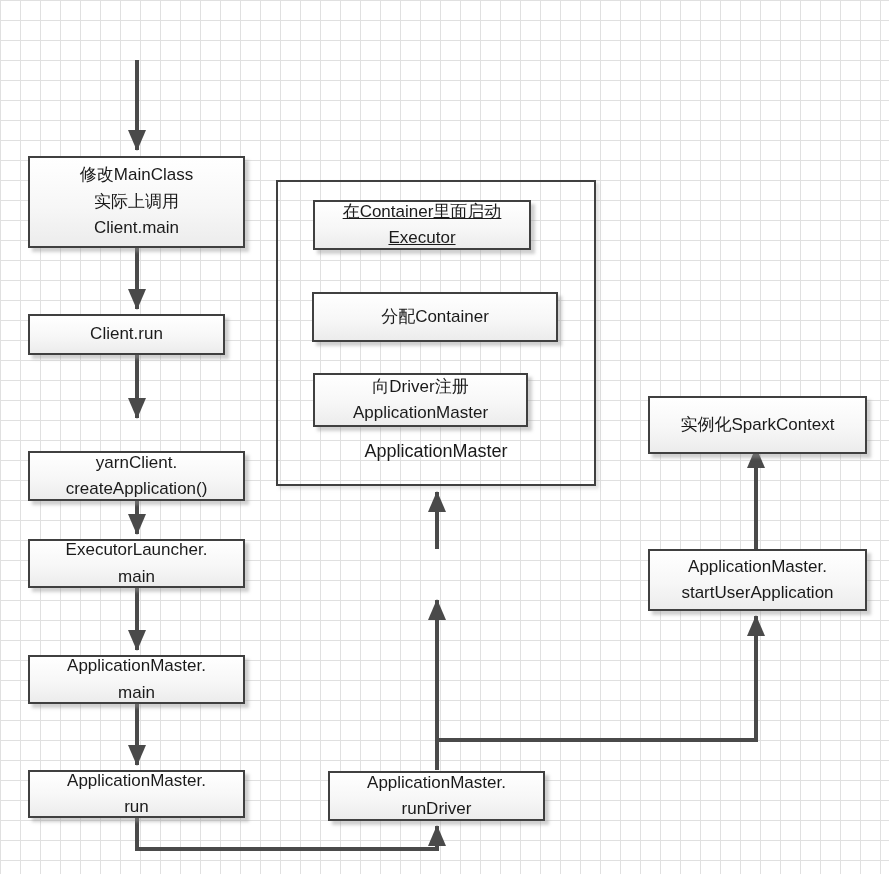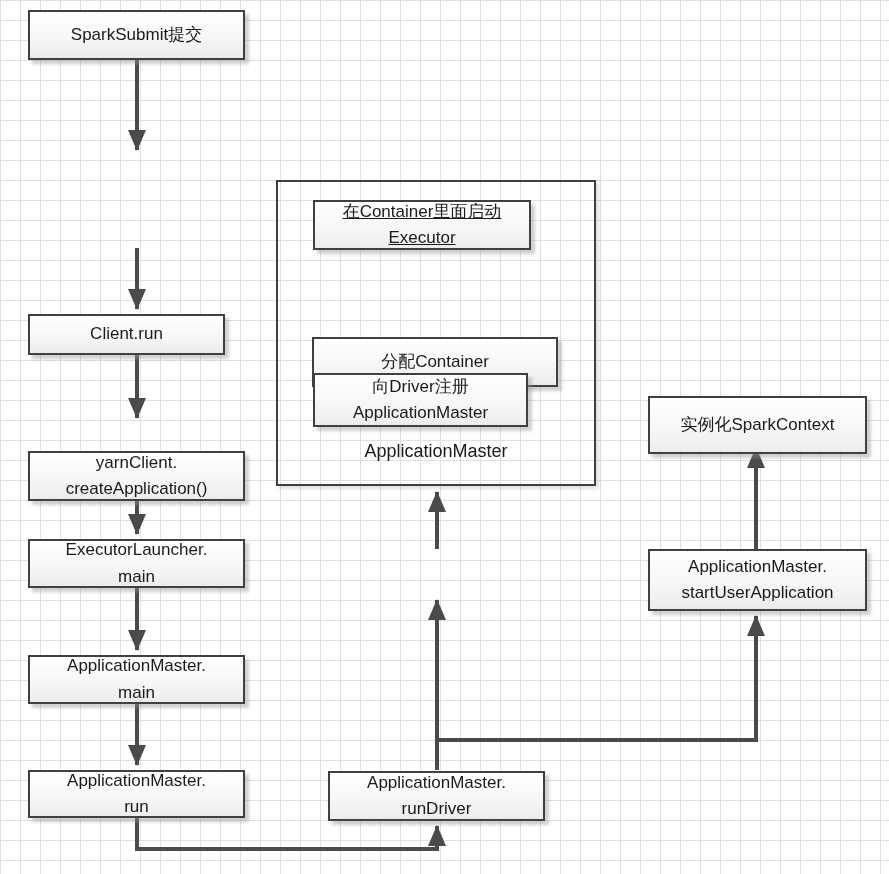--- a/index.html
+++ b/index.html
@@ -81,25 +81,27 @@
       <path d="M437,740 L756,740 L756,616" marker-end="url(#arrow)"></path>
       <path d="M756,549 L756,448" marker-end="url(#arrow)"></path>
     </g>
   </svg>
 
   <div class="group" style="left:276px; top:180px; width:320px; height:306px;"></div>
   <div class="group-label" style="left:276px; top:441px; width:320px;">ApplicationMaster</div>
 
   <div class="node" style="left:313px; top:200px; width:218px; height:50px;text-decoration:underline;">在Container里面启动
 Executor</div>
-  <div class="node" style="left:312px; top:292px; width:246px; height:50px;margin-top:45px;">分配Container</div>
+  <div class="node" style="left:312px; top:292px; width:246px; height:50px;">分配Container</div>
   <div class="node" style="left:313px; top:373px; width:215px; height:54px;">向Driver注册
 ApplicationMaster</div>
 
-  <div class="node" style="left:28px; top:10px; width:217px; height:50px;">SparkSubmit提交</div>
+  <div class="node" style="left:28px; top:156px; width:217px; height:92px;">修改MainClass
+实际上调用
+Client.main</div>
   <div class="node" style="left:28px; top:314px; width:197px; height:41px;">Client.run</div>
   <div class="node" style="left:28px; top:423px; width:217px; height:50px;margin-top:28px;">yarnClient.
 createApplication()</div>
   <div class="node" style="left:28px; top:539px; width:217px; height:49px;">ExecutorLauncher.
 main</div>
   <div class="node" style="left:28px; top:655px; width:217px; height:49px;">ApplicationMaster.
 main</div>
   <div class="node" style="left:28px; top:770px; width:217px; height:48px;">ApplicationMaster.
 run</div>
 

